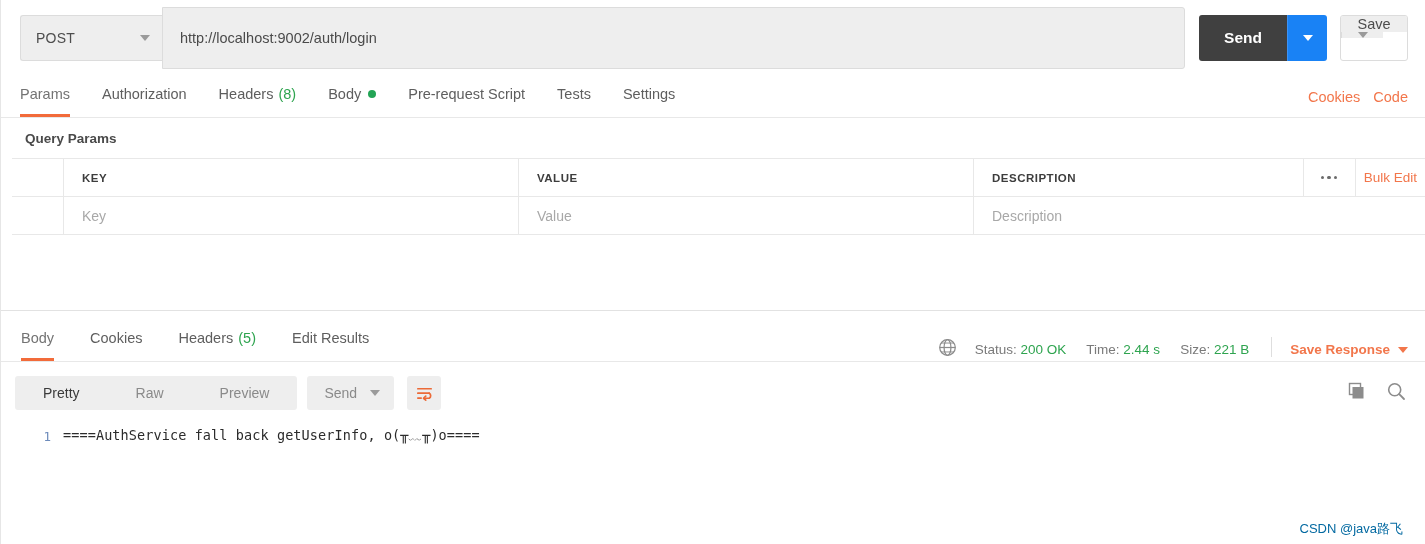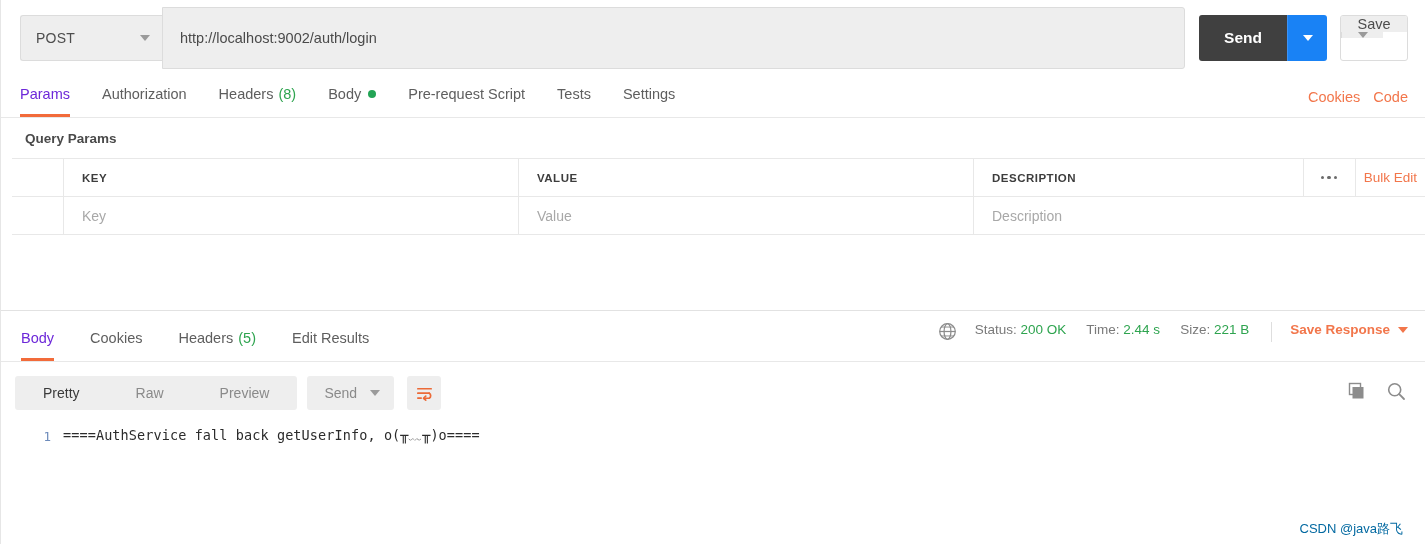--- a/index.html
+++ b/index.html
@@ -125,21 +125,21 @@
     height: 41px;
     display: flex; align-items: center;
     font-size: 14.5px;
     color: #5e5e5e;
     margin-right: 32px;
     cursor: pointer;
     border-bottom: 3px solid transparent;
     padding-bottom: 2px;
   }
   .tab.active {
-    color: #6d28d9;
+    color: #737373;
     border-bottom-color: #f26b3a;
   }
   .tab .count { color: #2ea44f; margin-left: 5px; }
   .green-dot {
     width: 8px; height: 8px;
     border-radius: 50%;
     background: #23a455;
     margin-left: 7px;
     display: inline-block;
   }
@@ -243,21 +243,21 @@
     left: 0; top: 322px;
     width: 1425px; height: 40px;
     display: flex;
     align-items: flex-end;
     padding: 0 18px 0 10px;
     border-bottom: 1px solid #e8e8e8;
   }
   .resp-tabs .tab { margin-right: 26px; margin-left: 10px; }
   .resp-meta {
     margin-left: auto;
-    display: flex; align-items: flex-start;
+    display: flex; align-items: flex-end;
     height: 39px;
     gap: 0;
     padding-bottom: 4px;
   }
   .globe { margin-right: 18px; display: flex; align-items: center; }
   .meta-item {
     font-size: 13.5px;
     color: #7a7a7a;
     margin-right: 20px;
     white-space: nowrap;

